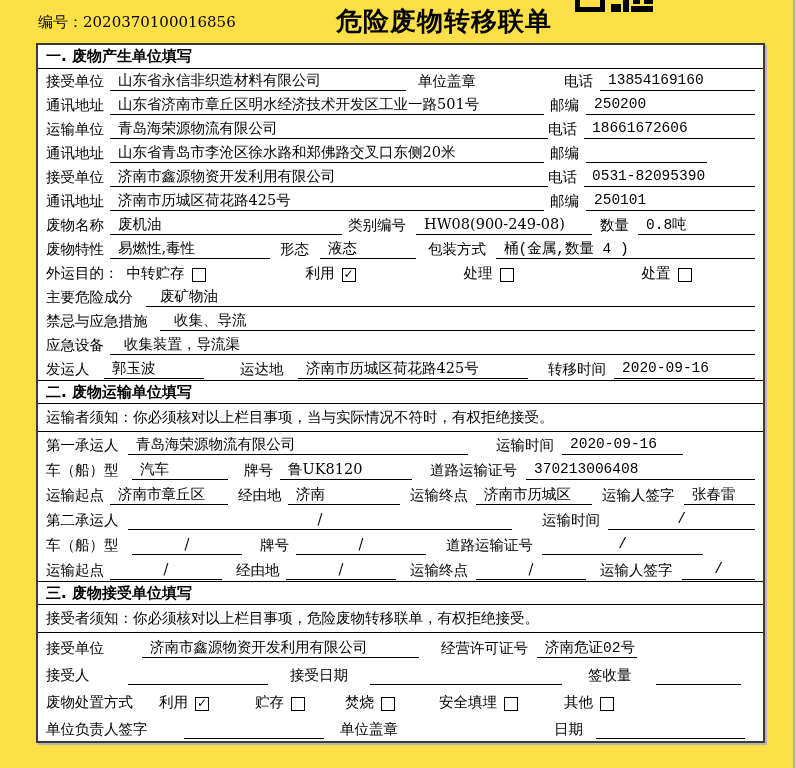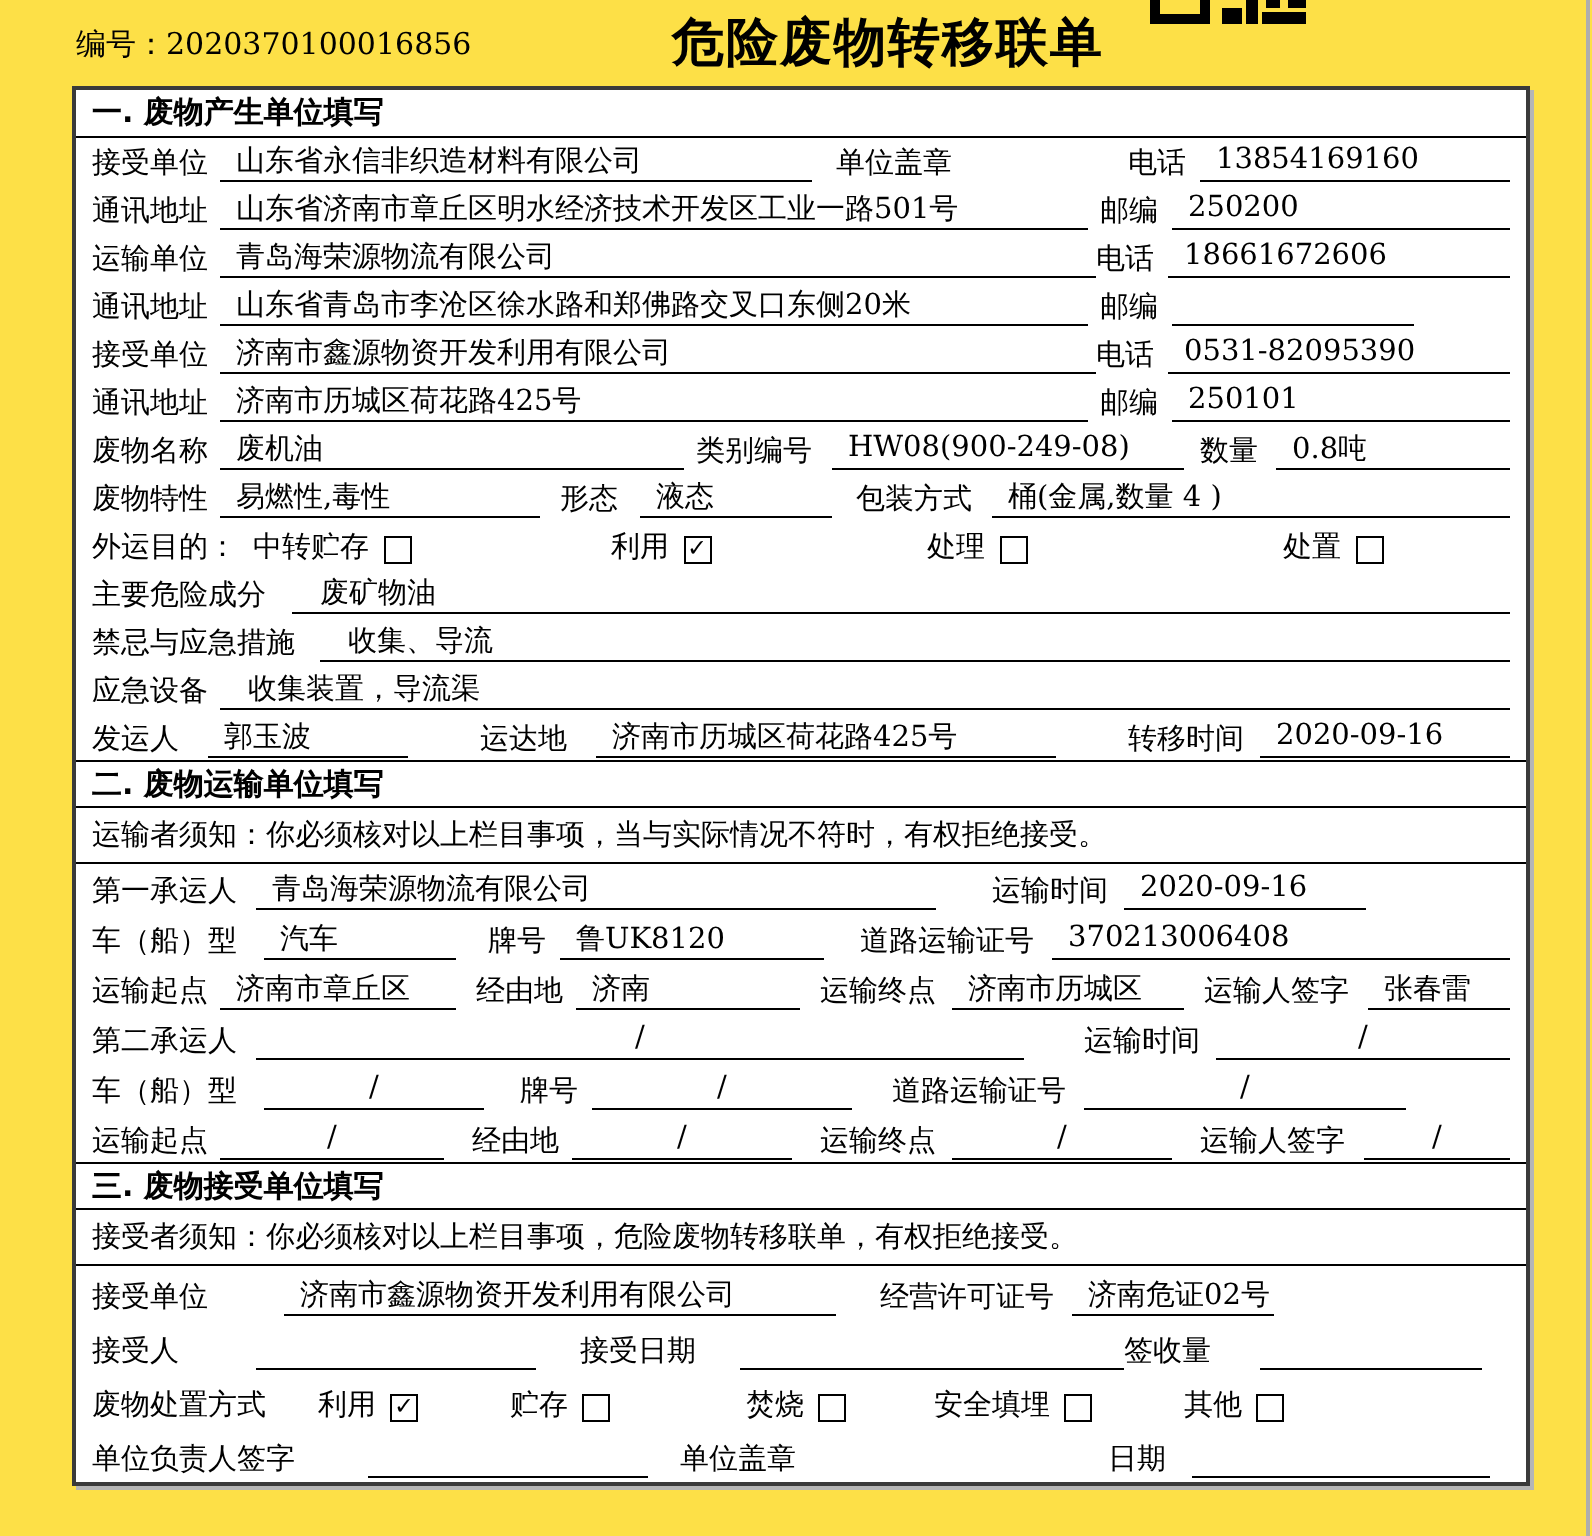--- a/index.html
+++ b/index.html
@@ -41,21 +41,21 @@
   }
   .row.r2{height:25px;}
   .row.r3{height:27px;}
   .lb{white-space:nowrap;flex:0 0 auto;}
   .uv{
     border-bottom:1px solid #000;
     white-space:nowrap;overflow:visible;
     padding:0 2px 0 8px;box-sizing:border-box;min-height:19px;
   }
   .uv.ctr{text-align:center;padding:0 2px;}
-  .fx{flex:1 1 auto;}
+  .fx{flex:1 1 auto;font-family:Liberation Mono, monospace;}
   .opt{display:flex;align-items:flex-end;flex:0 0 auto;}
   .cb{
     flex:0 0 auto;width:14px;height:14px;box-sizing:border-box;
     border:1.5px solid #000;margin-left:7px;margin-bottom:1px;
     font-size:12px;line-height:11px;text-align:center;font-weight:bold;
     font-family:"DejaVu Sans","Liberation Sans",sans-serif;
   }
   .print-line{position:absolute;left:38px;top:747px;font-size:15px;white-space:nowrap;}
 </style>
 </head>
@@ -178,21 +178,21 @@
     <div class="row">
       <span class="lb" style="width:64px">应急设备</span>
       <span class="uv fx" style="padding-left:14px">收集装置，导流渠</span>
     </div>
 
     <div class="row">
       <span class="lb" style="width:50px">发运人</span>
       <span class="uv" style="width:100px;margin-left:8px">郭玉波</span>
       <span class="lb" style="width:50px;margin-left:36px">运达地</span>
       <span class="uv" style="width:230px;margin-left:8px">济南市历城区荷花路425号</span>
-      <span class="lb" style="width:66px;margin-left:36px">转移时间</span>
+      <span class="lb" style="width:66px;margin-left:20px">转移时间</span>
       <span class="uv fx">2020-09-16</span>
     </div>
 
     <div class="sec mid">二. 废物运输单位填写</div>
 
     <div class="notice">运输者须知：你必须核对以上栏目事项，当与实际情况不符时，有权拒绝接受。</div>
 
     <div class="row r2">
       <span class="lb" style="width:82px">第一承运人</span>
       <span class="uv" style="width:340px">青岛海荣源物流有限公司</span>
@@ -256,35 +256,35 @@
       <span class="uv" style="width:296px">济南市鑫源物资开发利用有限公司</span>
       <span class="lb" style="width:96px;margin-left:22px">经营许可证号</span>
       <span class="uv fx" style="margin-right:118px">济南危证02号</span>
     </div>
 
     <div class="row r3">
       <span class="lb" style="width:58px">接受人</span>
       <span class="uv" style="width:140px;margin-left:24px"></span>
       <span class="lb" style="width:66px;margin-left:22px">接受日期</span>
       <span class="uv" style="width:192px;margin-left:14px"></span>
-      <span class="lb" style="width:52px;">签收量</span>
+      <span class="lb" style="width:52px;margin-left:26px">签收量</span>
       <span class="uv fx" style="margin-left:16px;margin-right:14px"></span>
     </div>
 
     <div class="row r3">
       <span class="lb">废物处置方式</span>
       <span class="opt" style="margin-left:26px">
         <span class="lb">利用</span>
         <span class="cb">✓</span>
       </span>
       <span class="opt" style="margin-left:46px">
         <span class="lb">贮存</span>
         <span class="cb"></span>
       </span>
-      <span class="opt" style="margin-left:68px">
+      <span class="opt" style="margin-left:40px">
         <span class="lb">焚烧</span>
         <span class="cb"></span>
       </span>
       <span class="opt" style="margin-left:44px">
         <span class="lb">安全填埋</span>
         <span class="cb"></span>
       </span>
       <span class="opt" style="margin-left:46px">
         <span class="lb">其他</span>
         <span class="cb"></span>

